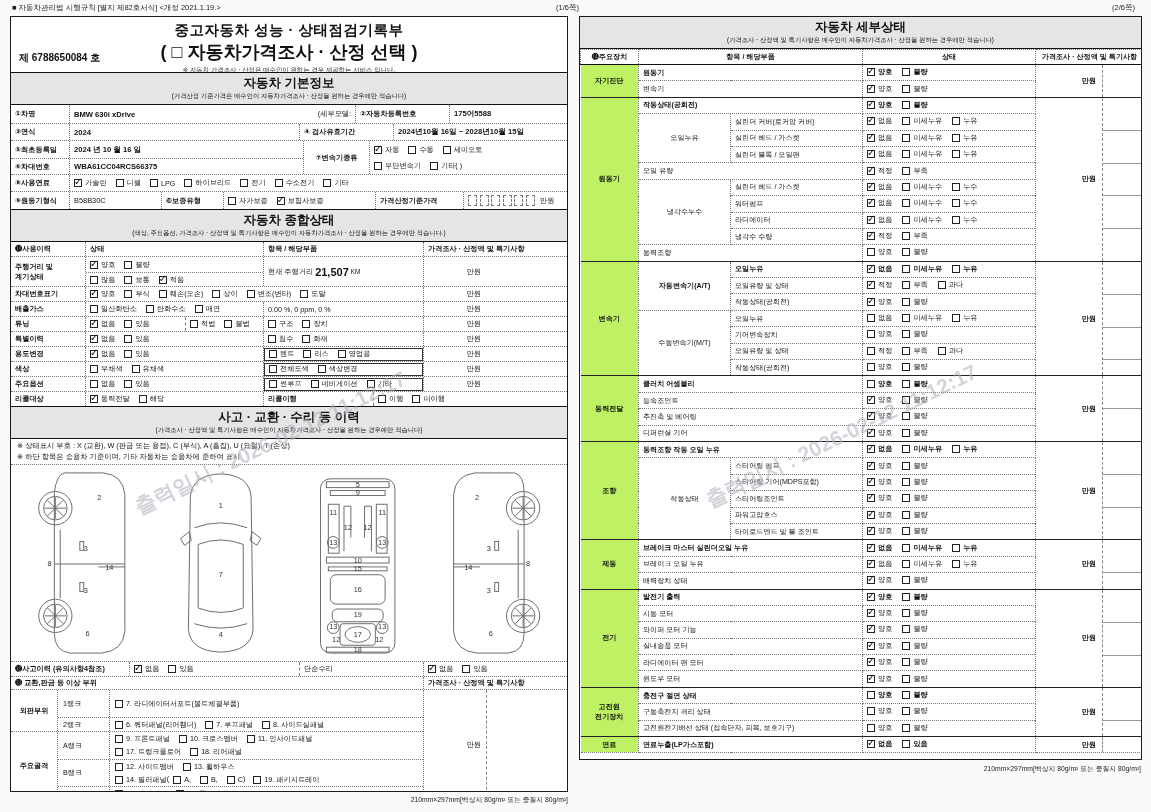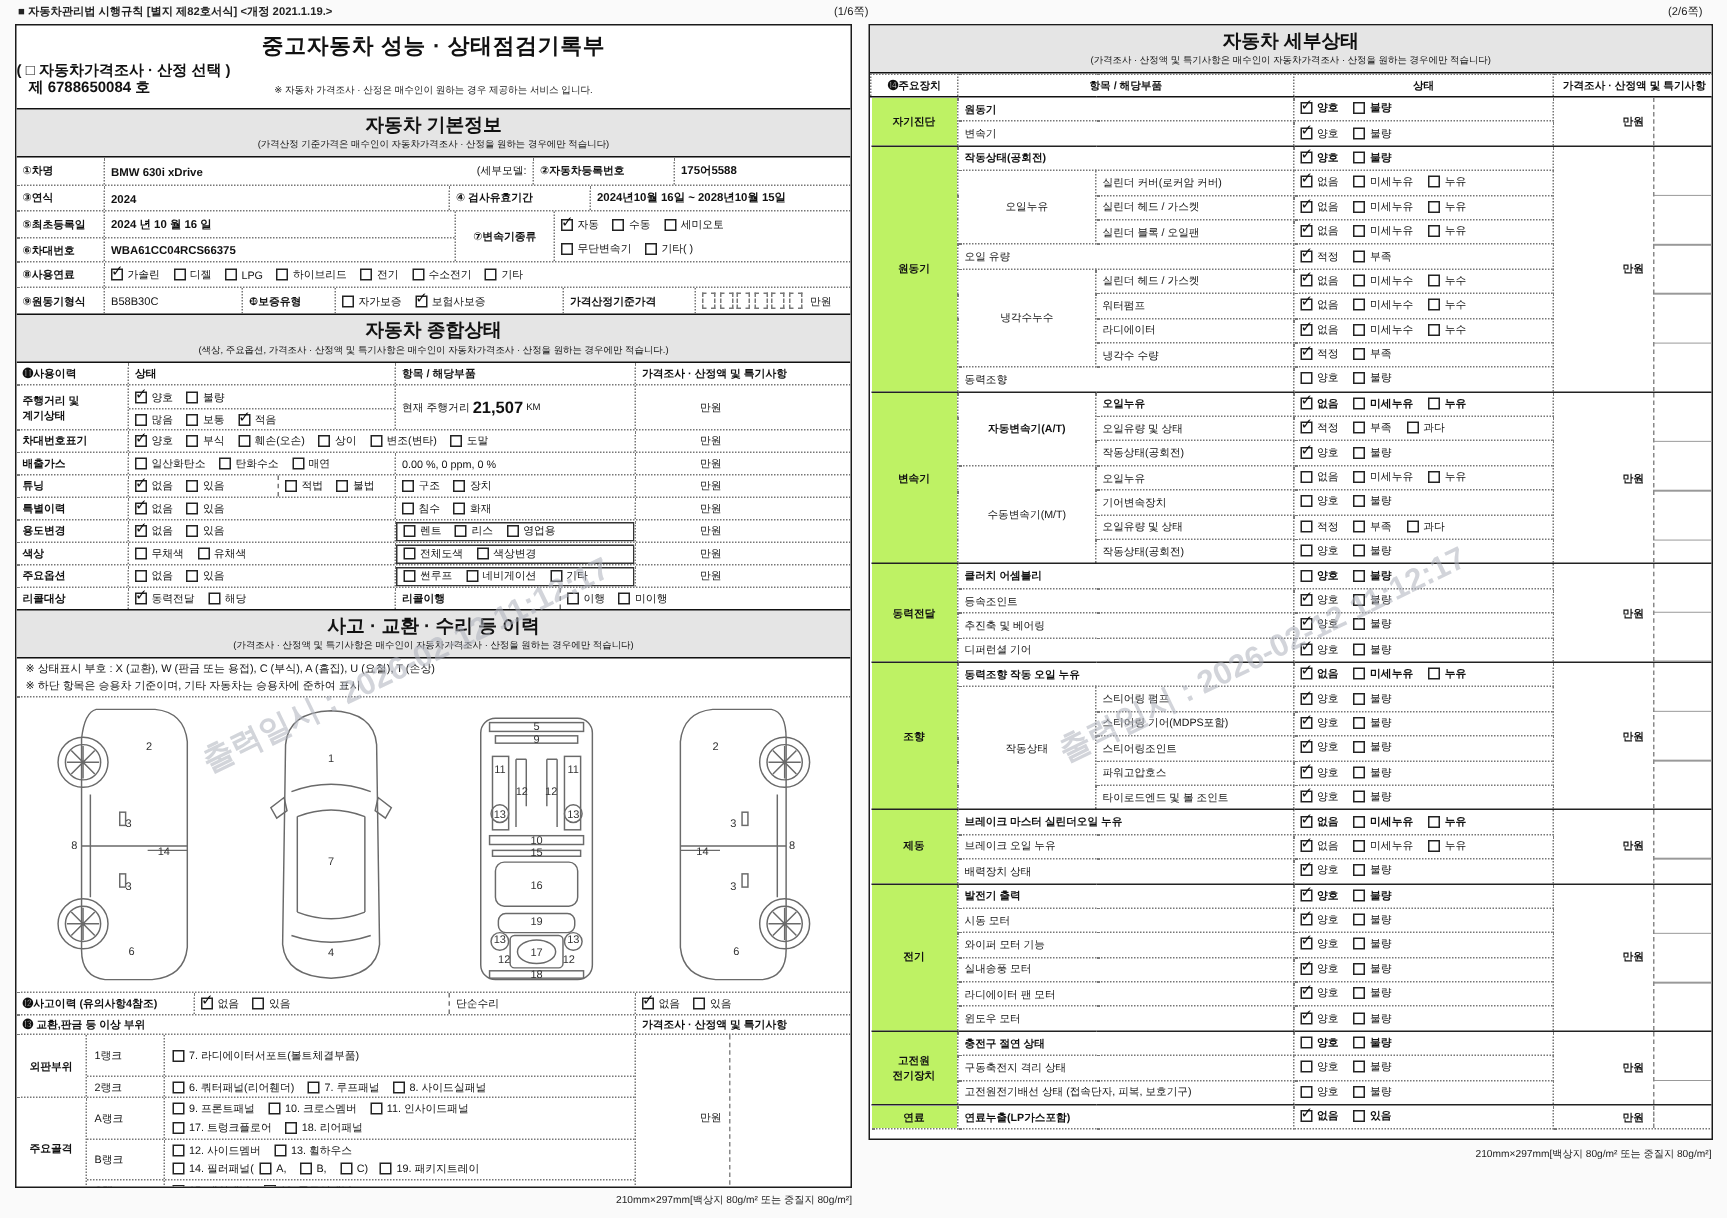--- a/index.html
+++ b/index.html
@@ -7,21 +7,21 @@
   .toptext { position:absolute; font-size:7.5px; color:#222; }
   .page { position:absolute; top:16px; background:#fff; border:1.6px solid #1b1b1b; overflow:hidden; }
   #page1 { left:10px; width:558px; height:776px; }
   #page2 { left:579px; width:563px; height:744px; }
   .wm { position:absolute; white-space:nowrap; font-size:21px; font-weight:bold; color:#aeb2bc; opacity:.55; transform:rotate(-26deg); pointer-events:none; z-index:5; }
 
   
   .titleblock { position:relative; height:56px; border-bottom:1.4px solid #111; padding-top:4px; }
   .docno { position:absolute; left:8px; bottom:7px; font-size:10px; font-weight:bold; }
   .title-main { text-align:center; font-size:14.5px; font-weight:bold; letter-spacing:.5px; }
-  .title-opt { font-size:10px; font-weight:bold; margin-top:0px; }
+  .title-opt { text-align:center; font-size:18px; font-weight:bold; margin-top:0px; }
   .title-note { text-align:center; font-size:6.4px; margin-top:2px; color:#222; }
 
   .band { background:#e5e5e5; border-bottom:1.2px solid #111; text-align:center; padding:2px 0 3px; }
   .band .bt { font-size:12.5px; font-weight:bold; }
   .band .bn { font-size:6.3px; }
   .band.sec { border-top:1.2px solid #111; }
 
   
   .fr { display:flex; border-top:1px dotted #777; align-items:stretch; }
   .fr.nt { border-top:none; }
@@ -80,21 +80,21 @@
   #p2table tr.sectop td { border-top:1.2px solid #222;font-weight:bold; }
   .mwlab { position:absolute; left:0; top:0; bottom:0; width:60px; display:flex; align-items:center; justify-content:flex-end; font-size:7.2px; }
   .pstrip { position:absolute; right:0; top:0; bottom:0; width:42px; border-left:1px dashed #888;
             background:repeating-linear-gradient(to bottom, transparent 0, transparent 31.8px, #999 31.8px, #999 32.8px); }
 
   .footer { position:absolute; font-size:6.8px; color:#222; }
 </style>
 </head>
 <body>
 
-<div class="toptext" style="left:12px;top:3px;font-weight:bold;">■ 자동차관리법 시행규칙 [별지 제82호서식] &lt;개정 2021.1.19.&gt;</div>
+<div class="toptext" style="left:12px;top:3px;">■ 자동차관리법 시행규칙 [별지 제82호서식] &lt;개정 2021.1.19.&gt;</div>
 <div class="toptext" style="left:556px;top:3px;">(1/6쪽)</div>
 <div class="toptext" style="left:1112px;top:3px;">(2/6쪽)</div>
 
 <div class="page" id="page1">
   <div class="wm" style="left:110px;top:412px;">출력일시 : 2026-02-12 11:12:17</div>
 
   <div class="titleblock">
     <div class="docno">제 6788650084 호</div>
     <div class="title-main">중고자동차 성능 · 상태점검기록부</div>
     <div class="title-opt">( □ 자동차가격조사 · 산정 선택 )</div>

